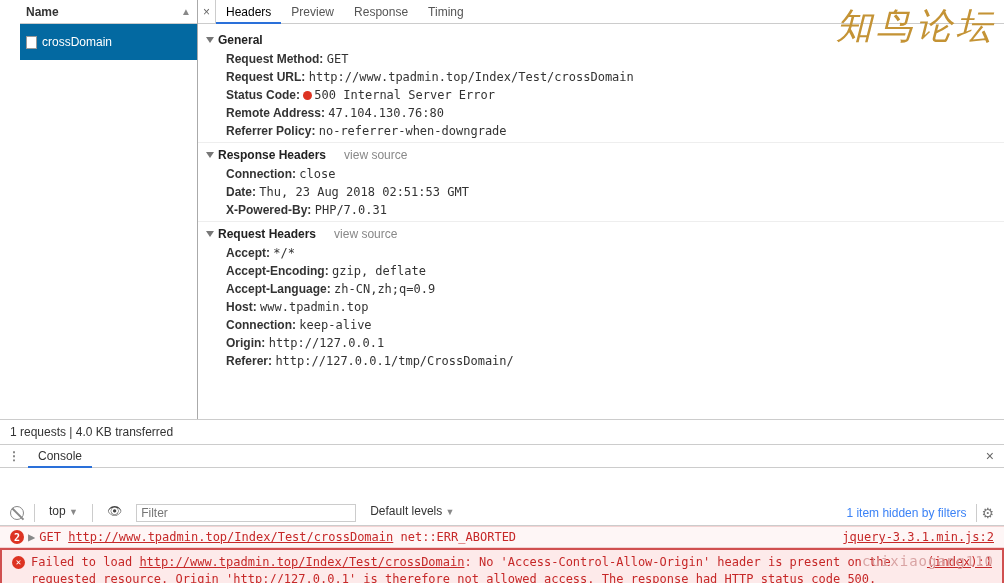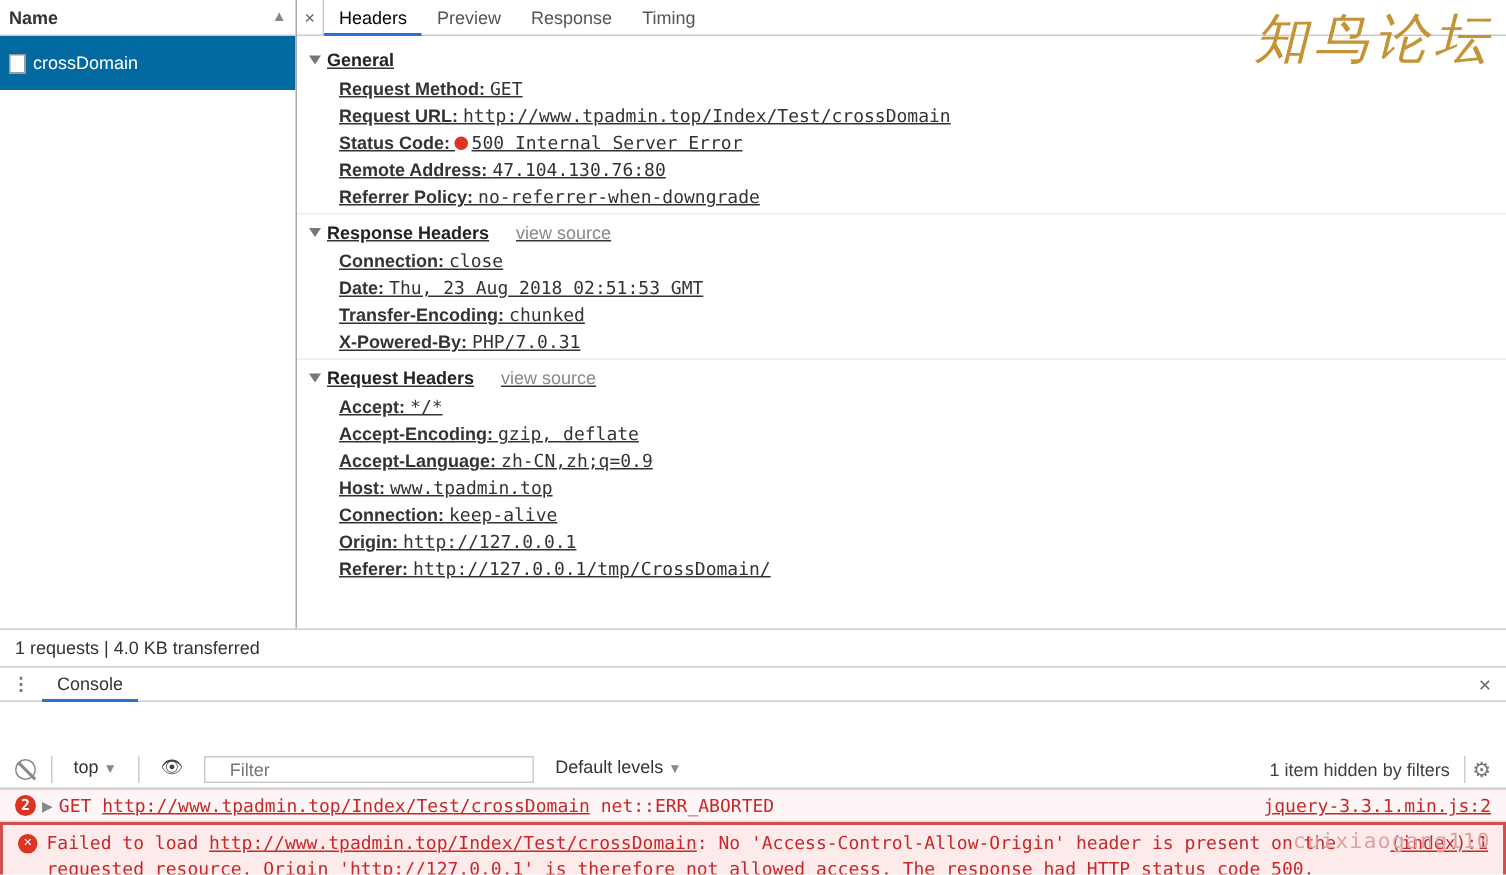--- a/index.html
+++ b/index.html
@@ -1,50 +1,50 @@
 <!DOCTYPE html>
 <html><head>
 <meta charset="utf-8">
 <style>
 *{box-sizing:border-box;margin:0;padding:0;}
 body{font-family:"Segoe UI",Arial,sans-serif;font-size:12px;color:#333;background:#fff;width:1004px;height:583px;overflow:hidden;position:relative;}
 .mono{font-family:Consolas,Menlo,monospace;}
 .top{display:flex;height:420px;border-bottom:1px solid #ccc;}
-.left-pane{width:198px;border-right:1px solid #aaa;overflow:hidden;}
+.left-pane{width:198px;border-right:1px solid #aaa;overflow:hidden;padding-left:20px;}
 .left-header{display:flex;align-items:center;height:24px;border-bottom:1px solid #ccc;padding:0 6px;font-weight:bold;}
 .left-header .up{margin-left:auto;font-size:10px;color:#888;}
 .req-item{display:flex;align-items:center;height:36px;padding:0 6px;background:#0369a1;color:#fff;}
 .doc-ico{width:11px;height:13px;background:#fff;border:1px solid #999;margin-right:5px;}
 .right-pane{flex:1;display:flex;flex-direction:column;overflow:hidden;}
 .tabs{display:flex;align-items:center;height:24px;border-bottom:1px solid #ccc;}
 .tab-x{width:18px;text-align:center;color:#666;border-right:1px solid #ccc;height:24px;line-height:24px;}
 .tab{padding:0 10px;height:24px;line-height:24px;color:#555;cursor:pointer;}
 .tab.active{color:#000;border-bottom:2px solid #2a70d9;height:24px;}
-.hdr-body{flex:1;overflow:auto;padding:4px 0;text-decoration:underline;}
+.hdr-body{flex:1;overflow:auto;padding:4px 0;}
 .sect{padding:2px 8px;}
 .sect-title{font-weight:bold;color:#222;padding:3px 0;}
 .tri{display:inline-block;width:0;height:0;border-left:4px solid transparent;border-right:4px solid transparent;border-top:6px solid #777;margin-right:4px;vertical-align:1px;}
 .vs{color:#888;font-weight:normal;margin-left:18px;}
 .row{padding:1px 0 1px 20px;line-height:16px;}
 .k{font-weight:bold;}
 .v{font-family:Consolas,Menlo,monospace;}
 .dot-red{display:inline-block;width:9px;height:9px;background:#d32;border-radius:50%;margin-right:2px;vertical-align:-1px;}
 .status-line{height:24px;line-height:24px;padding:0 10px;color:#333;}
 .console-hdr{display:flex;align-items:center;height:24px;border-top:1px solid #ccc;border-bottom:1px solid #ccc;}
 .dots{padding:0 8px;color:#777;font-weight:bold;}
 .con-tab{padding:0 10px;height:24px;line-height:24px;border-bottom:2px solid #2a70d9;}
 .cx{margin-left:auto;padding:0 10px;color:#666;font-size:14px;}
 .filter-bar{display:flex;align-items:center;height:26px;border-bottom:1px solid #ccc;padding:0 4px;margin-top:32px;}
 .nocircle{width:14px;height:14px;border:1.5px solid #888;border-radius:50%;position:relative;margin:0 6px;}
 .nocircle::after{content:"";position:absolute;width:16px;height:1.5px;background:#888;top:6px;left:-1px;transform:rotate(45deg);}
 .pill{height:18px;background:transparent;padding:0 6px;margin:0 4px;color:#444;}
 .sep{width:1px;height:18px;background:#ccc;margin:0 4px;}
-.filter-input{flex:0 0 220px;height:18px;border:1px solid #ccc;padding:0 16px;font-size:12px;color:#7f1d1d;margin:0 4px;}
+.filter-input{flex:0 0 220px;height:18px;border:1px solid #ccc;padding:0 4px;font-size:12px;color:#7f1d1d;margin:0 4px;}
 .drop{color:#333;}
-.hidden-text{margin-left:auto;color:#404040;margin-right:6px;}
+.hidden-text{margin-left:auto;color:#3b82f6;margin-right:6px;}
 .gear{color:#777;font-size:14px;margin-right:6px;}
 .cmsg{padding:3px 10px;display:flex;align-items:flex-start;}
 .cmsg.err{background:#fef6f6;color:#c62828;border-top:1px solid #f3d3d3;border-bottom:1px solid #f3d3d3;}
 .cmsg.err2{background:#fdeaea;border:2px solid #d05050;color:#c62828;padding:4px 10px;line-height:17px;}
 .badge{width:14px;height:14px;background:#d32;color:#fff;border-radius:50%;font-size:10px;display:inline-flex;align-items:center;justify-content:center;margin-right:4px;font-weight:bold;}
 .xbadge{width:13px;height:13px;background:#d32;color:#fff;border-radius:50%;font-size:9px;display:inline-flex;align-items:center;justify-content:center;margin-right:6px;margin-top:2px;flex-shrink:0;}
 .ar{color:#888;margin-right:4px;}
 .url-u{text-decoration:underline;}
 .src{margin-left:auto;text-decoration:underline;color:#c62828;white-space:nowrap;}
 .watermark{position:absolute;top:2px;right:8px;font-size:36px;font-family:"KaiTi","STKaiti",cursive;color:#c49335;pointer-events:none;font-style:italic;letter-spacing:4px;}
@@ -82,21 +82,20 @@
         <div class="row"><span class="k">Request URL:</span> <span class="v">http://www.tpadmin.top/Index/Test/crossDomain</span></div>
         <div class="row"><span class="k">Status Code:</span> <span class="dot-red"></span><span class="v">500 Internal Server Error</span></div>
         <div class="row"><span class="k">Remote Address:</span> <span class="v">47.104.130.76:80</span></div>
         <div class="row"><span class="k">Referrer Policy:</span> <span class="v">no-referrer-when-downgrade</span></div>
       </div>
 
       <div class="sect" style="border-top:1px solid #eee;">
         <div class="sect-title"><span class="tri"></span><span>Response Headers</span><span class="vs">view source</span></div>
         <div class="row"><span class="k">Connection:</span> <span class="v">close</span></div>
         <div class="row"><span class="k">Date:</span> <span class="v">Thu, 23 Aug 2018 02:51:53 GMT</span></div>
-        <div class="row"><span class="k">Transfer-Encoding:</span> <span class="v">chunked</span></div>
         <div class="row"><span class="k">X-Powered-By:</span> <span class="v">PHP/7.0.31</span></div>
       </div>
 
       <div class="sect" style="border-top:1px solid #eee;">
         <div class="sect-title"><span class="tri"></span><span>Request Headers</span><span class="vs">view source</span></div>
         <div class="row"><span class="k">Accept:</span> <span class="v">*/*</span></div>
         <div class="row"><span class="k">Accept-Encoding:</span> <span class="v">gzip, deflate</span></div>
         <div class="row"><span class="k">Accept-Language:</span> <span class="v">zh-CN,zh;q=0.9</span></div>
         <div class="row"><span class="k">Host:</span> <span class="v">www.tpadmin.top</span></div>
         <div class="row"><span class="k">Connection:</span> <span class="v">keep-alive</span></div>

